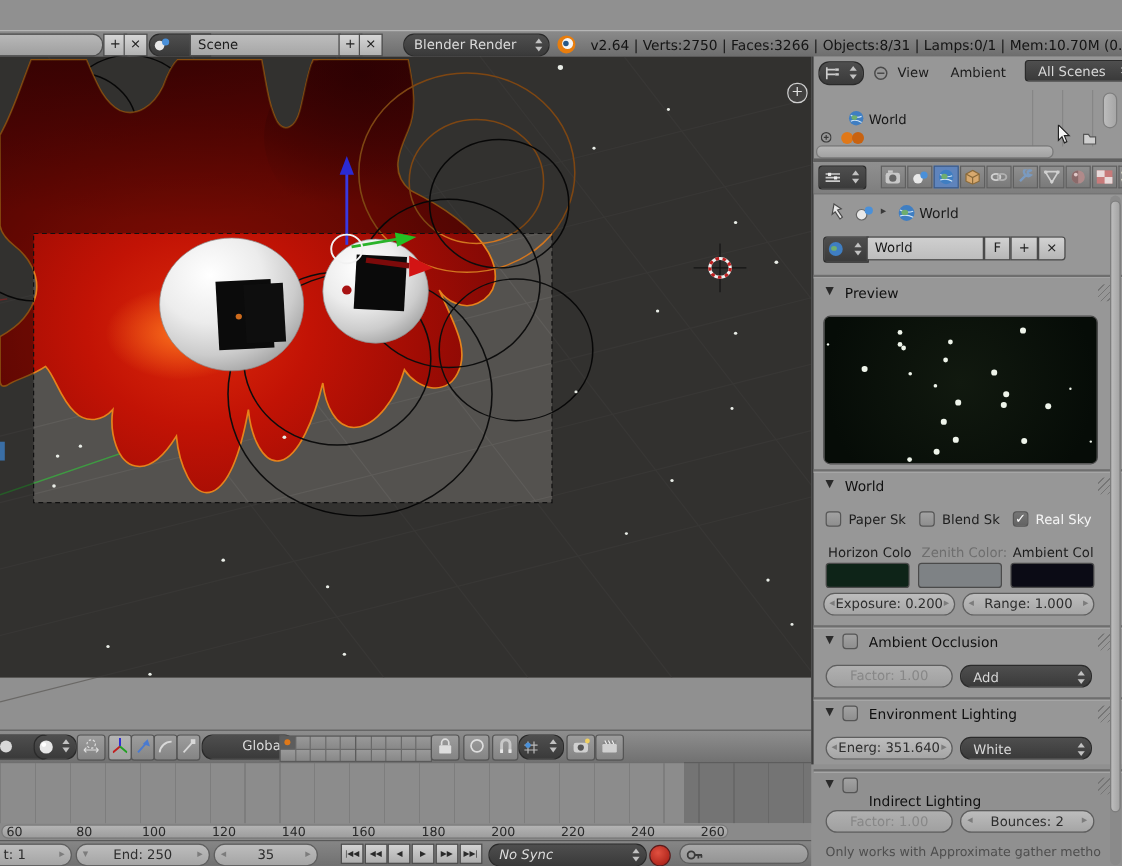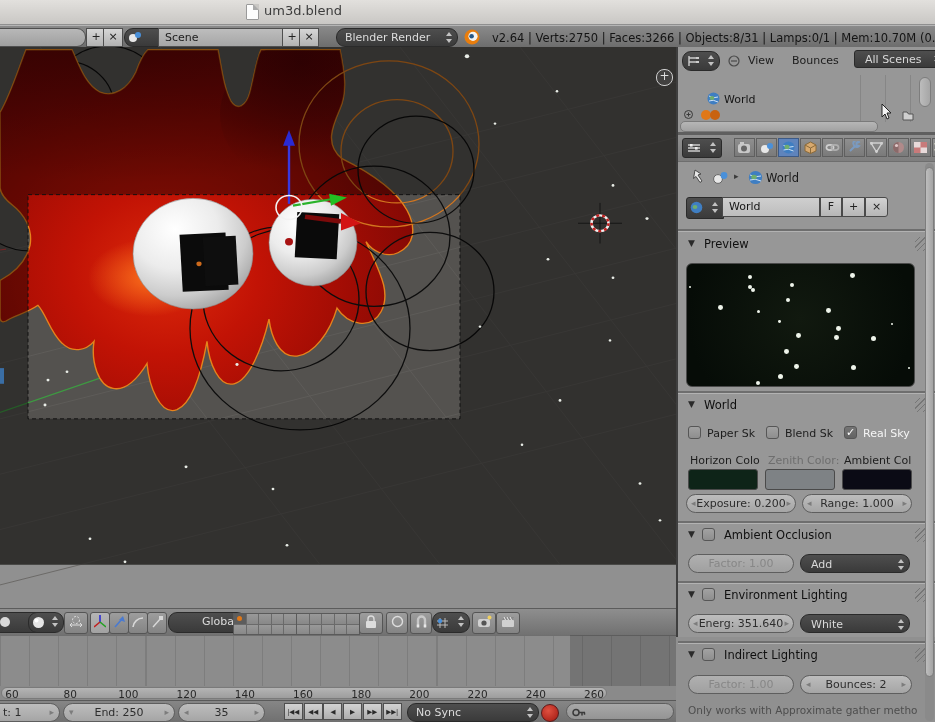--- a/index.html
+++ b/index.html
@@ -103,24 +103,20 @@
   #propscroll{position:absolute;right:1px;top:116px;width:9px;height:558px;background:#8a8a8a;border-radius:5px;}
   #propthumb{position:absolute;right:1px;top:120px;width:9px;height:510px;border-radius:5px;
     background:linear-gradient(90deg,#bdbdbd,#a4a4a4);border:1px solid #7d7d7d;box-sizing:border-box;}
   .lbl{position:absolute;font-size:11px;color:#1d1d1d;white-space:nowrap;}
 </style>
 </head>
 <body>
 
 <div id="app">
 
-  <div class="abs" id="titlebar">
-    <div class="abs doc"></div>
-    <div class="abs t">um3d.blend</div>
-  </div>
 
   <div class="abs" id="infobar">
     <div class="abs fieldfrag"></div>
     <div class="abs sqbtn" style="left:86px;">+</div>
     <div class="abs sqbtn" style="left:103px;">×</div>
 
     <div class="abs darksel" style="left:124px;width:34px;border-radius:9px 0 0 9px;">
       <svg width="14" height="12" style="position:absolute;left:3px;top:2px">
         <circle cx="5" cy="7" r="4" fill="#e8e8e8"></circle>
           <circle cx="10" cy="4" r="3" fill="#4a90d9"></circle>
@@ -434,21 +430,21 @@
       <span class="ar" style="right:5px;">▸</span>
     </div>
     <div class="abs" id="playbtns" style="left:284px;top:0;">
         <button class="pbtn" style="left: 0px;">|◀◀</button>
         <button class="pbtn" style="left: 19.7px;">◀◀</button>
         <button class="pbtn" style="left: 39.4px;">◀</button>
         <button class="pbtn" style="left: 59.1px;">▶</button>
         <button class="pbtn" style="left: 78.8px;">▶▶</button>
         <button class="pbtn" style="left: 98.5px;">▶▶|</button>
       </div>
-    <div class="abs darksel" style="left:407px;width:114px;top:2px;height:17px;">
+    <div class="abs darksel" style="left:407px;width:114px;top:2px;height:17px;font-style:italic;">
       <span>No Sync</span>
       <span class="updown"></span>
     </div>
     <div class="abs" id="recbtn"></div>
     <div class="abs" id="keyfield">
       <svg width="14" height="13" style="position:absolute;left:5px;top:2px">
         <circle cx="4" cy="6.5" r="3" fill="none" stroke="#3a3a3a" stroke-width="1.5"></circle>
         <path d="M7,6.5 h6 M10,6.5 v3 M12.5,6.5 v2.2" stroke="#3a3a3a" stroke-width="1.5" fill="none"></path>
       </svg>
     </div>
@@ -462,21 +458,21 @@
         <rect x="9" y="2" width="3" height="2" fill="#ccc"></rect>
           <rect x="9" y="6" width="3" height="2" fill="#ccc"></rect>
       </svg>
         <span class="updown"></span>
     </div>
     <svg class="rp" style="left:50px;top:8px;" width="12" height="12">
       <circle cx="6" cy="6" r="5" fill="none" stroke="#4a4a4a" stroke-width="1.2"></circle>
         <line x1="3" y1="6" x2="9" y2="6" stroke="#4a4a4a" stroke-width="1.2"></line>
     </svg>
     <div class="rp menu" style="left:70px;top:7px;">View</div>
-    <div class="rp menu" style="left:114px;top:7px;">Bounces</div>
+    <div class="rp menu" style="left:114px;top:7px;">Ambient</div>
     <div class="rp ddark" style="left:176px;top:3px;width:92px;border-radius:3px;height:18px;line-height:18px;">
       <span>All Scenes</span>
       <span class="updown" style="top:2px;"></span>
     </div>
 
     <div class="colsep" style="left:182px;"></div>
     <div class="colsep" style="left:207px;"></div>
     <div class="colsep" style="left:232px;"></div>
 
     <div class="rowline" style="top:45px;height:15px;">
@@ -706,21 +702,21 @@
     <div class="ddark" style="left:122px;top:567px;width:110px;">
       <span>White</span>
       <span class="updown" style="top:4px;"></span>
     </div>
 
     <div class="sep" style="top:594px;"></div>
 
     <div class="panelhdr" style="top:599px;">
       <span class="tri">▼</span>
       <span class="chk" style="left:24px;top:2px;"></span>
-      <span class="ttl" style="left:46px;">Indirect Lighting</span>
+      <span class="ttl" style="left:46px;margin-top:13px;">Indirect Lighting</span>
       <span class="corner"></span>
     </div>
     <div class="slider dis" style="position:absolute;left:10px;top:628px;width:104px;">
       <span>Factor: 1.00</span>
     </div>
     <div class="slider" style="position:absolute;left:122px;top:628px;width:110px;">
       <span class="ar" style="left:5px;">◂</span>
       <span>Bounces: 2</span>
       <span class="ar" style="right:5px;">▸</span>
     </div>

